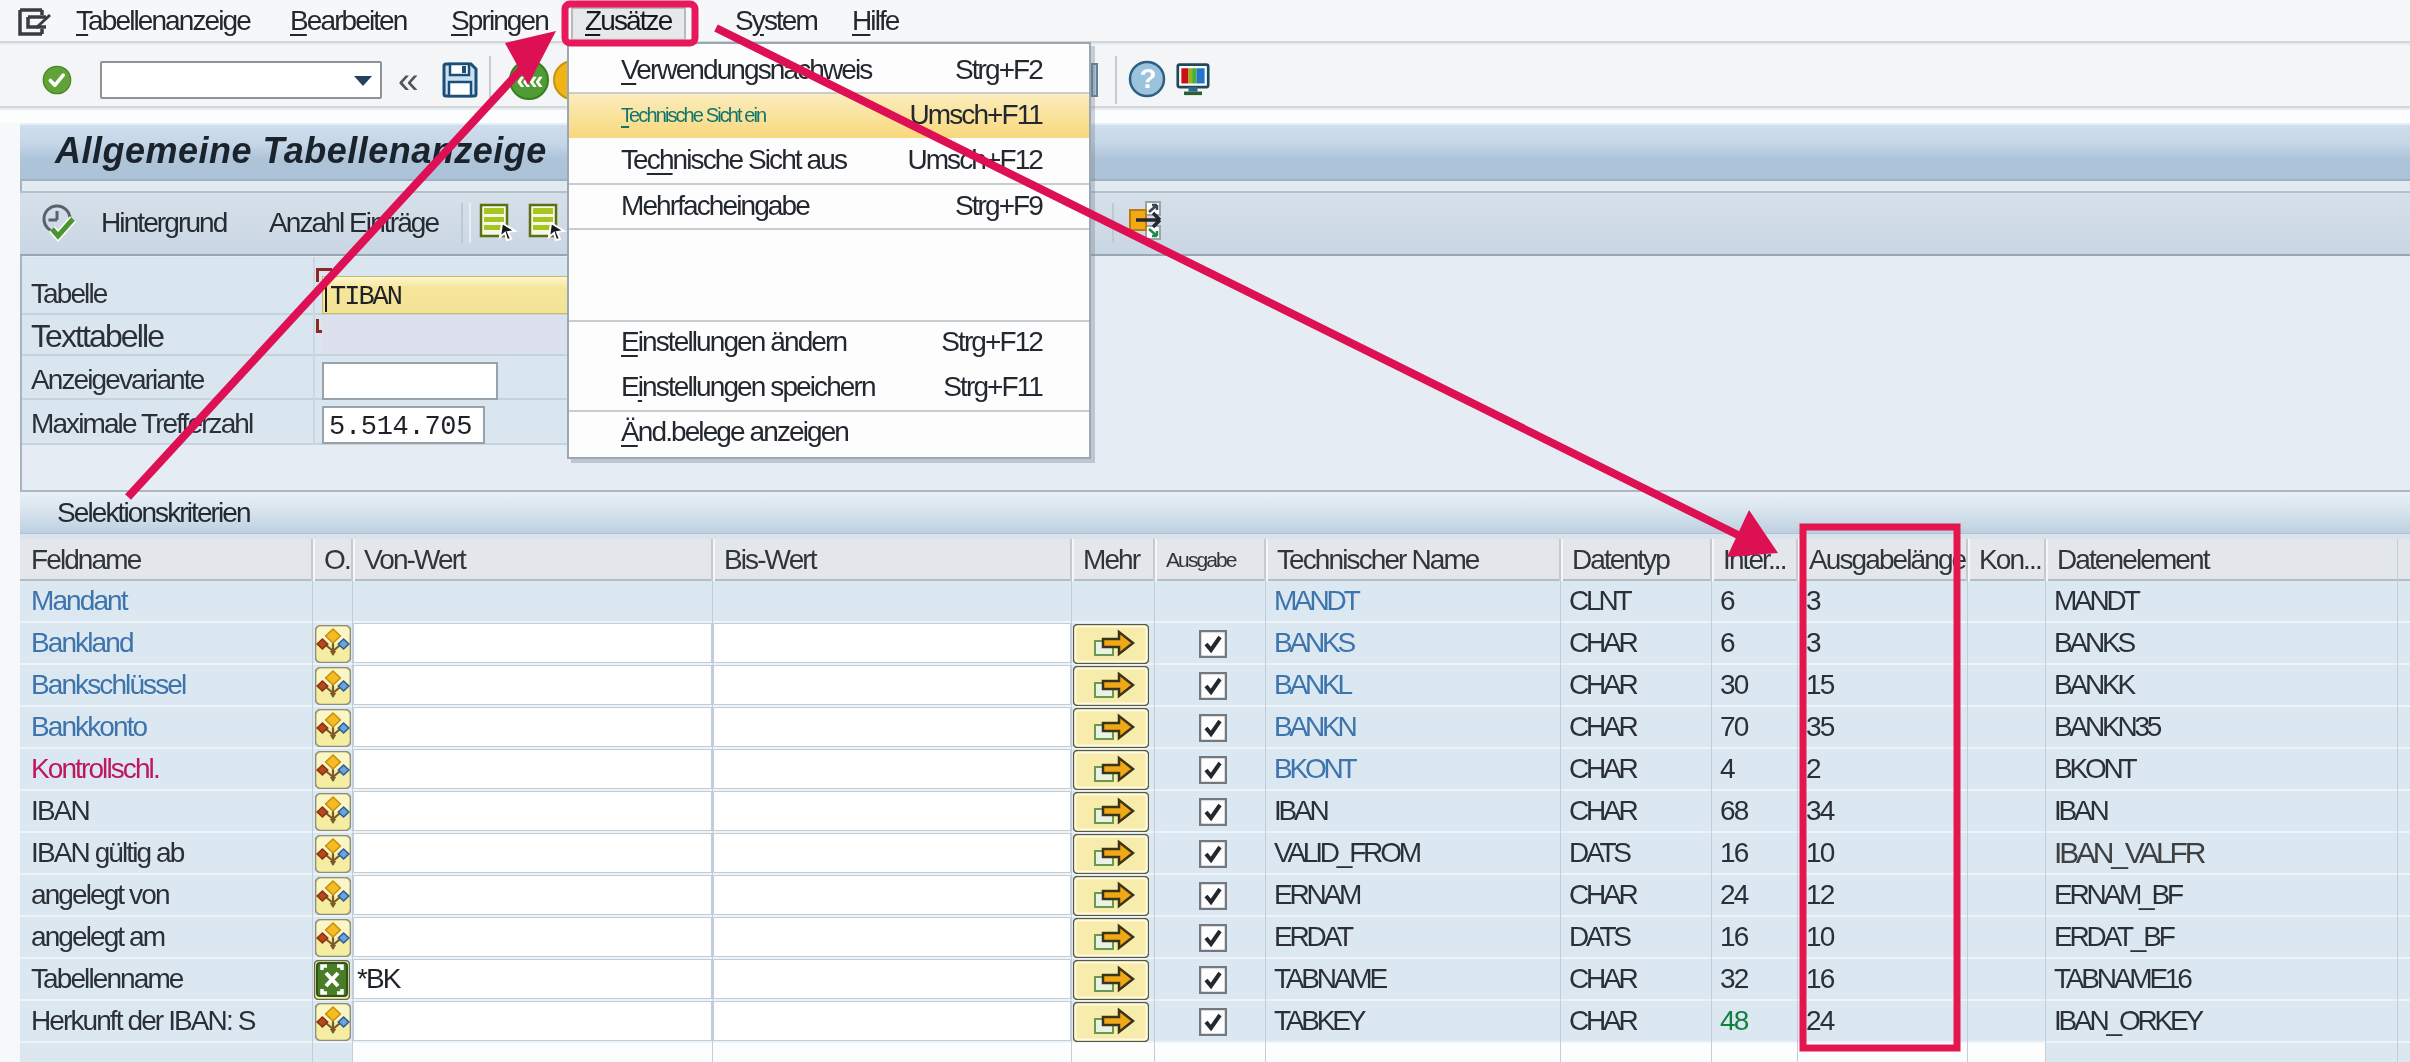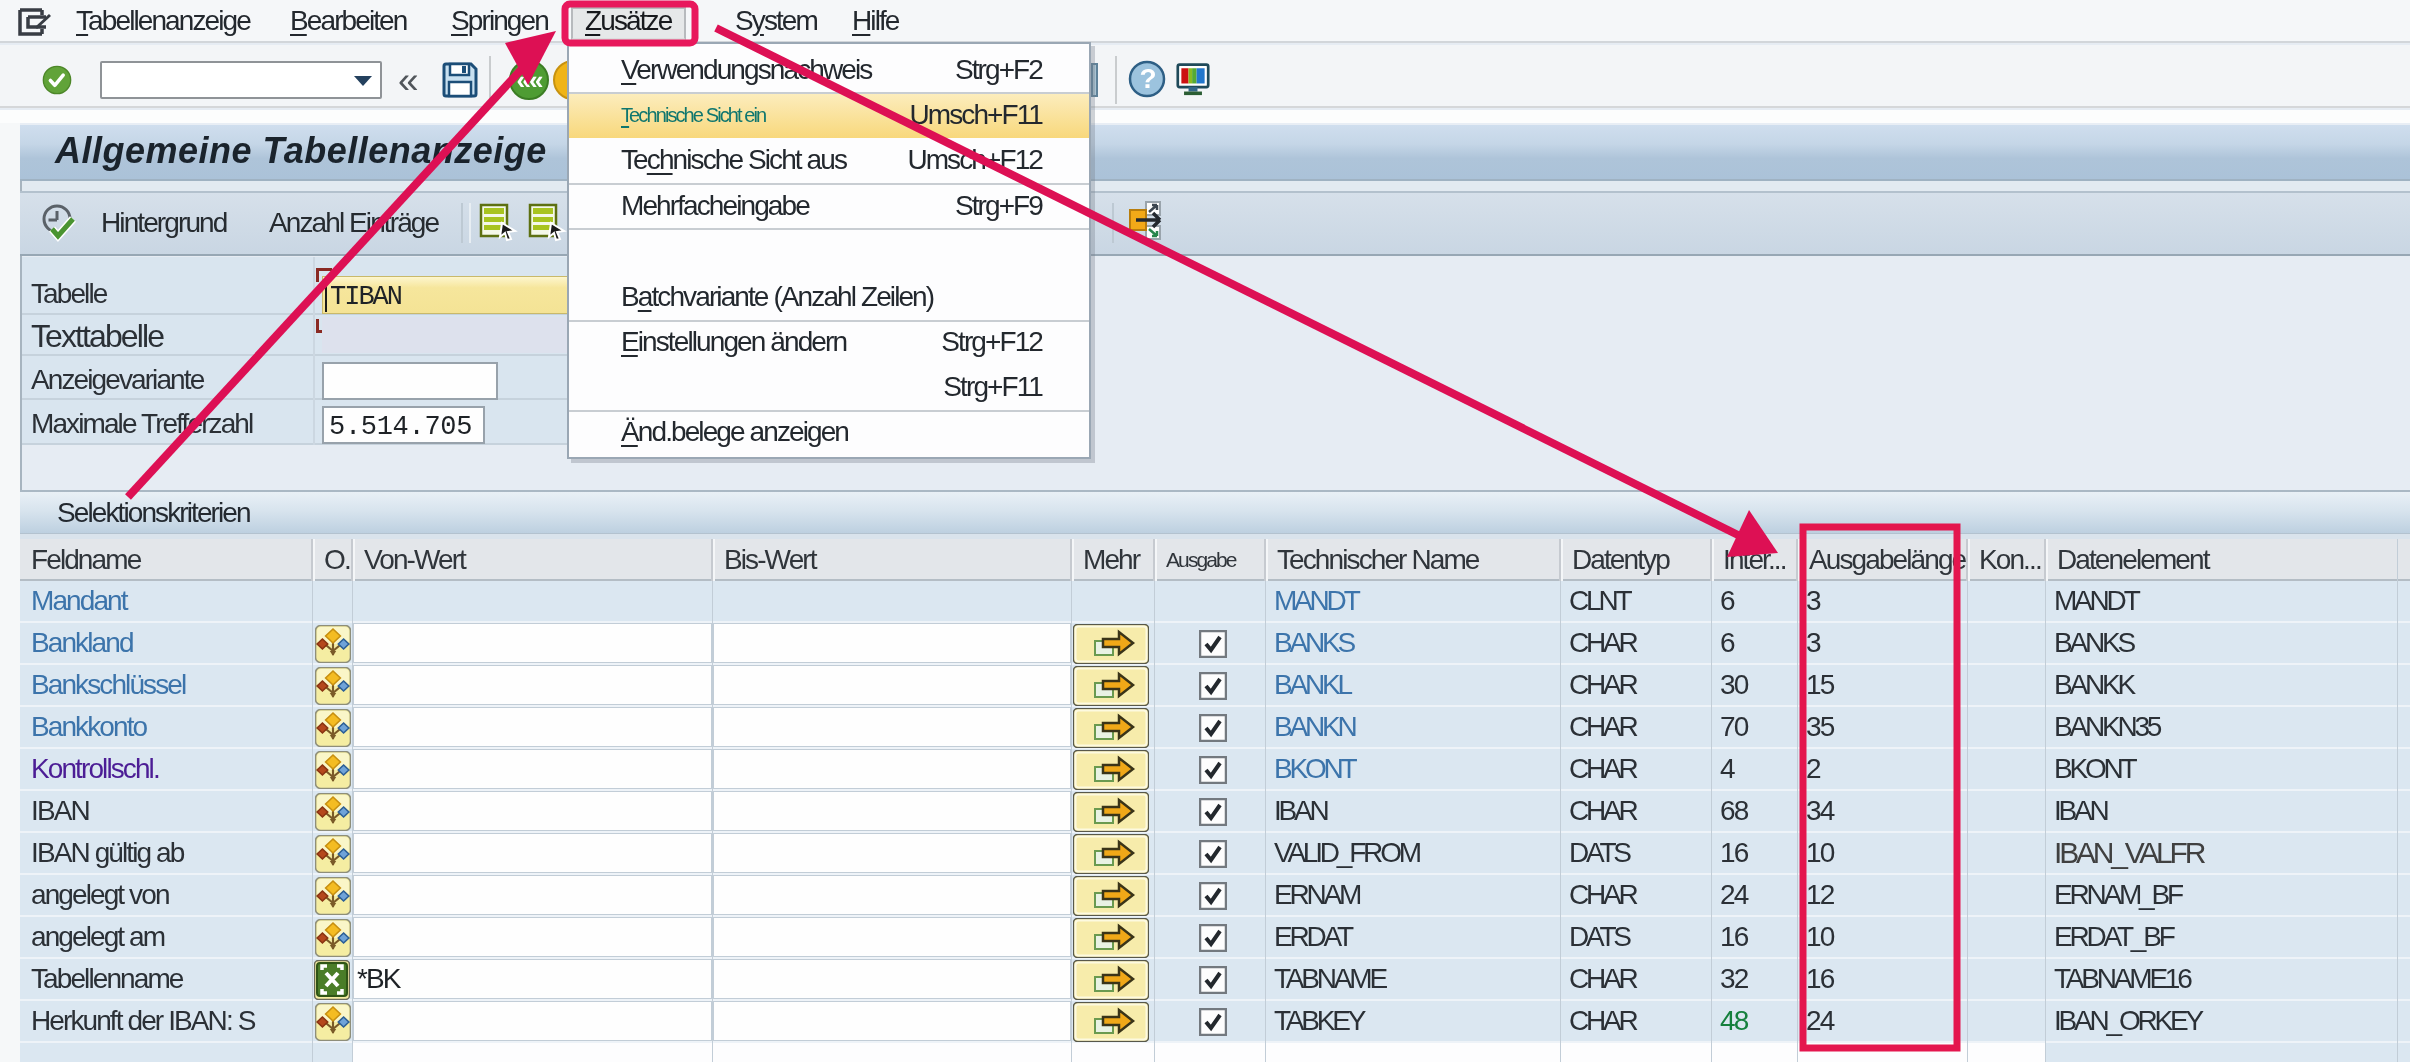--- a/index.html
+++ b/index.html
@@ -310,21 +310,21 @@
 <div style="position:absolute;left:1071px;top:749px;width:1px;height:42px;background:#c2cdd7"></div>
 <div style="position:absolute;left:1154px;top:749px;width:1px;height:42px;background:#c2cdd7"></div>
 <div style="position:absolute;left:1265px;top:749px;width:1px;height:42px;background:#c2cdd7"></div>
 <div style="position:absolute;left:1560px;top:749px;width:1px;height:42px;background:#c2cdd7"></div>
 <div style="position:absolute;left:1711px;top:749px;width:1px;height:42px;background:#c2cdd7"></div>
 <div style="position:absolute;left:1797px;top:749px;width:1px;height:42px;background:#c2cdd7"></div>
 <div style="position:absolute;left:1967px;top:749px;width:1px;height:42px;background:#c2cdd7"></div>
 <div style="position:absolute;left:2045px;top:749px;width:1px;height:42px;background:#c2cdd7"></div>
 <div style="position:absolute;left:353px;top:749px;width:359px;height:40px;background:#fefefe;border:1px solid #c2cdd7"></div>
 <div style="position:absolute;left:713px;top:749px;width:358px;height:40px;background:#fefefe;border:1px solid #c2cdd7"></div>
-<div style="position:absolute;left:31px;top:749px;height:24px;line-height:40px;font-size:28px;color:#4c1d95;white-space:nowrap">Kontrollschl.</div>
+<div style="position:absolute;left:31px;top:749px;height:24px;line-height:40px;font-size:28px;color:#be185d;white-space:nowrap">Kontrollschl.</div>
 <svg width="36" height="38" viewBox="0 0 34 38" preserveAspectRatio="none" style="position:absolute;left:315px;top:751px">
 <rect x="0.5" y="0.5" width="33" height="37" rx="5" fill="#f5eda2" stroke="#8e8e7a" stroke-width="1.5"></rect>
 <rect x="2" y="2" width="30" height="17" rx="4" fill="#faf6c8"></rect>
 <path d="M17 30 L17 13 M17 26 L8 18 M17 26 L26 18" stroke="#7a5a28" stroke-width="2" fill="none"></path>
 <path d="M17 31 L14 26 L20 26 Z" fill="#7a5a28"></path>
 <path d="M17 4 L24 11 L17 18 L10 11 Z" fill="#f4bc22" stroke="#c78f10" stroke-width="1.5"></path>
 <path d="M7 14 L12 19 L7 24 L2 19 Z" fill="#b5481d" stroke="#8a3412" stroke-width="1.5"></path>
 <path d="M27 14 L32 19 L27 24 L22 19 Z" fill="#6fa3d8" stroke="#2c5f96" stroke-width="1.5"></path>
 </svg>
 <svg width="76" height="40" viewBox="0 0 76 40" style="position:absolute;left:1073px;top:750px">
@@ -606,23 +606,23 @@
 <div style="position:absolute;left:567px;top:42px;width:524px;height:417px;background:#fdfdfe;border:2px solid #9aa7b4;box-shadow:4px 4px 0 rgba(120,130,140,0.35)"></div>
 <div style="position:absolute;left:569px;top:93px;width:520px;height:45px;background:linear-gradient(#fcedbe,#f8d87c)"></div>
 <div style="position:absolute;left:621px;top:49px;height:42px;line-height:42px;font-size:28px;color:#23282e;white-space:nowrap"><u>V</u>erwendungsnachweis</div>
 <div style="position:absolute;left:882px;top:49px;width:160px;height:42px;line-height:42px;font-size:28px;color:#23282e;text-align:right">Strg+F2</div>
 <div style="position:absolute;left:621px;top:94px;height:42px;line-height:42px;font-size:20px;color:#0f766e;white-space:nowrap"><u>T</u>echnische Sicht ein</div>
 <div style="position:absolute;left:882px;top:94px;width:160px;height:42px;line-height:42px;font-size:28px;color:#23282e;text-align:right">Umsch+F11</div>
 <div style="position:absolute;left:621px;top:139px;height:42px;line-height:42px;font-size:28px;color:#23282e;white-space:nowrap">Te<u>ch</u>nische Sicht aus</div>
 <div style="position:absolute;left:882px;top:139px;width:160px;height:42px;line-height:42px;font-size:28px;color:#23282e;text-align:right">Umsch+F12</div>
 <div style="position:absolute;left:621px;top:185px;height:42px;line-height:42px;font-size:28px;color:#23282e;white-space:nowrap">Mehrfacheingabe</div>
 <div style="position:absolute;left:882px;top:185px;width:160px;height:42px;line-height:42px;font-size:28px;color:#23282e;text-align:right">Strg+F9</div>
-<div style="position:absolute;left:621px;top:276px;height:42px;line-height:42px;font-size:28px;color:#23282e;white-space:nowrap">B<u>a</u>tchvariante (Anzahl Zeilen)</div>
 <div style="position:absolute;left:621px;top:321px;height:42px;line-height:42px;font-size:28px;color:#23282e;white-space:nowrap"><u>E</u>instellungen ändern</div>
 <div style="position:absolute;left:882px;top:321px;width:160px;height:42px;line-height:42px;font-size:28px;color:#23282e;text-align:right">Strg+F12</div>
+<div style="position:absolute;left:621px;top:366px;height:42px;line-height:42px;font-size:28px;color:#23282e;white-space:nowrap">E<u>i</u>nstellungen speichern</div>
 <div style="position:absolute;left:882px;top:366px;width:160px;height:42px;line-height:42px;font-size:28px;color:#23282e;text-align:right">Strg+F11</div>
 <div style="position:absolute;left:621px;top:411px;height:42px;line-height:42px;font-size:28px;color:#23282e;white-space:nowrap"><u>Ä</u>nd.belege anzeigen</div>
 <div style="position:absolute;left:569px;top:92px;width:520px;height:2px;background:#c8cdd2"></div>
 <div style="position:absolute;left:569px;top:183px;width:520px;height:2px;background:#c8cdd2"></div>
 <div style="position:absolute;left:569px;top:228px;width:520px;height:2px;background:#c8cdd2"></div>
 <div style="position:absolute;left:569px;top:320px;width:520px;height:2px;background:#c8cdd2"></div>
 <div style="position:absolute;left:569px;top:410px;width:520px;height:2px;background:#c8cdd2"></div>
 <svg width="2410" height="1062" viewBox="0 0 2410 1062" style="position:absolute;left:0;top:0;pointer-events:none">
 <rect x="565" y="4" width="130" height="39" rx="5" fill="none" stroke="#e8185c" stroke-width="7"></rect>
 <rect x="1803" y="527" width="154" height="521" fill="none" stroke="#e4164e" stroke-width="7"></rect>

